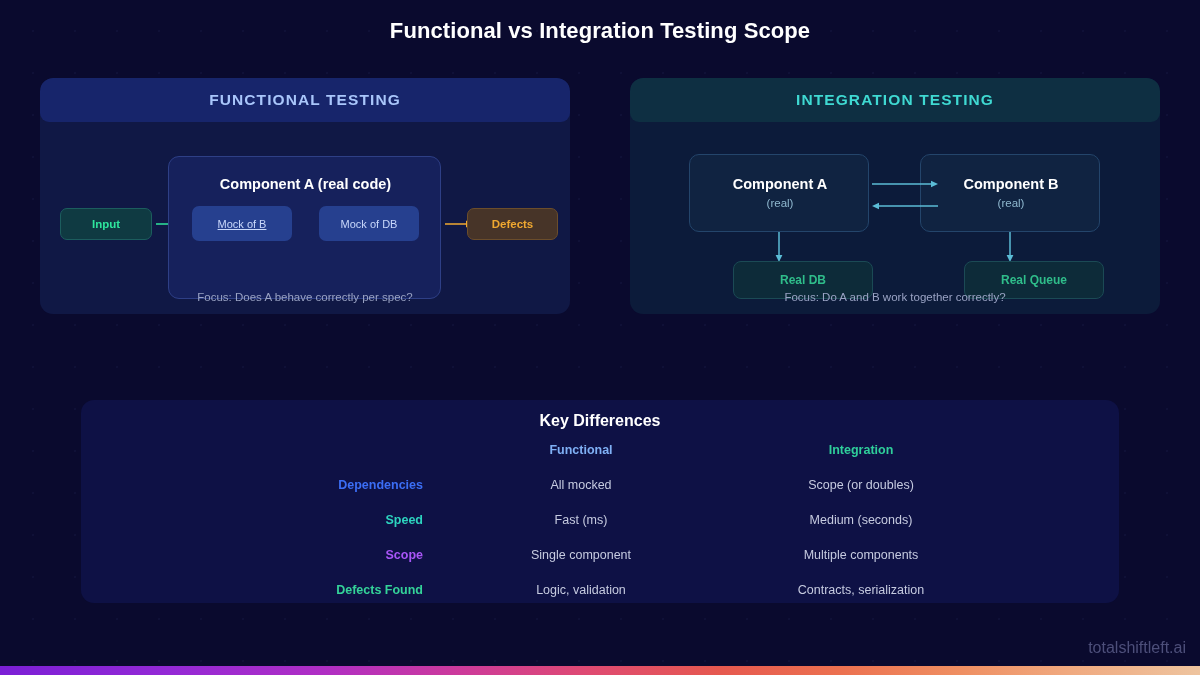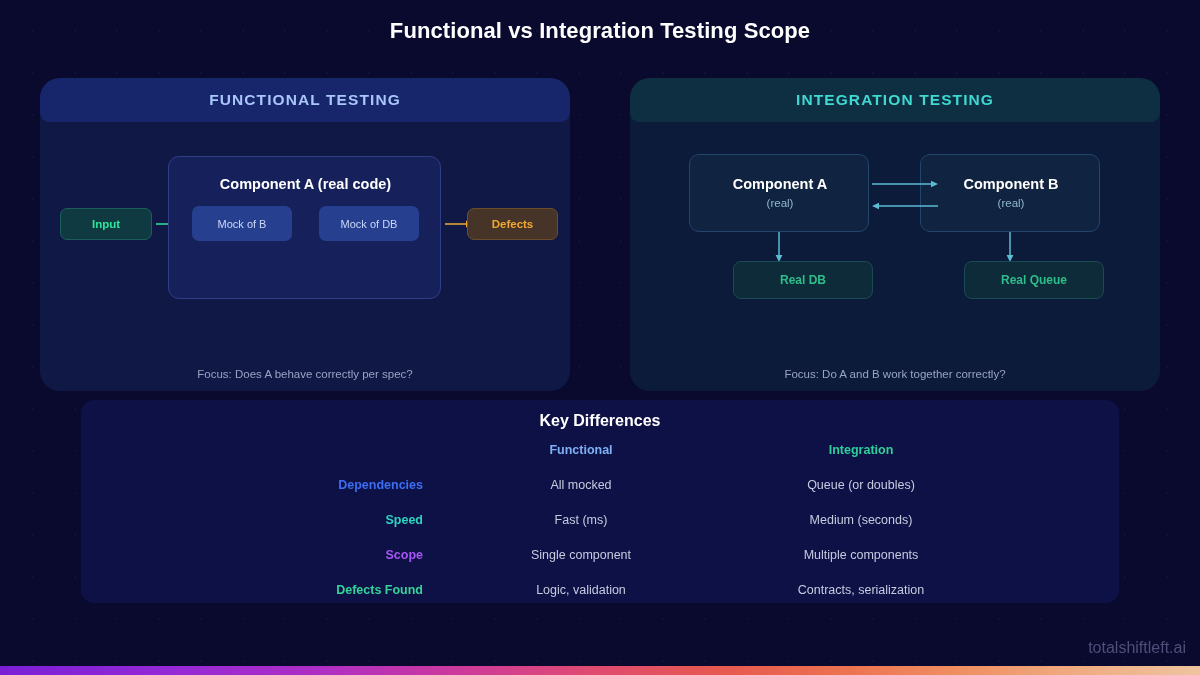--- a/index.html
+++ b/index.html
@@ -46,22 +46,22 @@
     font-weight: bold;
     color: #ffffff;
     letter-spacing: 0.1px;
   }
 
   
   .panel {
     position: absolute;
     top: 78px;
     width: 530px;
-    height: 313px;
-    border-radius: 20px;
+    height: 236px;
+    border-radius: 13px;
     overflow: hidden;
   }
   #panel-functional { left: 40px;  background: #101845; }
   #panel-integration { left: 630px; background: #0c1b3a; }
 
   .panel-header {
     position: absolute;
     top: 0; left: 0;
     width: 530px;
     height: 44px;
@@ -110,21 +110,21 @@
     width: 100px;
     height: 35px;
     background: #26408f;
     border-radius: 7px;
     display: flex;
     align-items: center;
     justify-content: center;
     font-size: 11px;
     color: #c9d8fb;
   }
-  #mock-of-b  { left: 23px; }
+  #mock-of-b  { left: 23px; text-decoration: underline; }
   #mock-of-db { left: 150px; }
 
   #input-box {
     position: absolute;
     left: 20px;
     top: 130px;
     width: 92px;
     height: 32px;
     background: #0f3a42;
     border: 1px solid #1c5d5e;
@@ -381,21 +381,21 @@
 
       <div class="diff-row">
         <div class="col-label"></div>
         <div class="col-func head-cell" id="head-functional">Functional</div>
         <div class="col-integ head-cell" id="head-integration">Integration</div>
       </div>
 
       <div class="diff-row">
         <div class="col-label row-label" style="color:#3b6ef5">Dependencies</div>
         <div class="col-func cell-value">All mocked</div>
-        <div class="col-integ cell-value">Queue (or doubles)</div>
+        <div class="col-integ cell-value">Scope (or doubles)</div>
       </div>
 
       <div class="diff-row">
         <div class="col-label row-label" style="color:#2dd4bf">Speed</div>
         <div class="col-func cell-value">Fast (ms)</div>
         <div class="col-integ cell-value">Medium (seconds)</div>
       </div>
 
       <div class="diff-row">
         <div class="col-label row-label" style="color:#a855f7">Scope</div>

